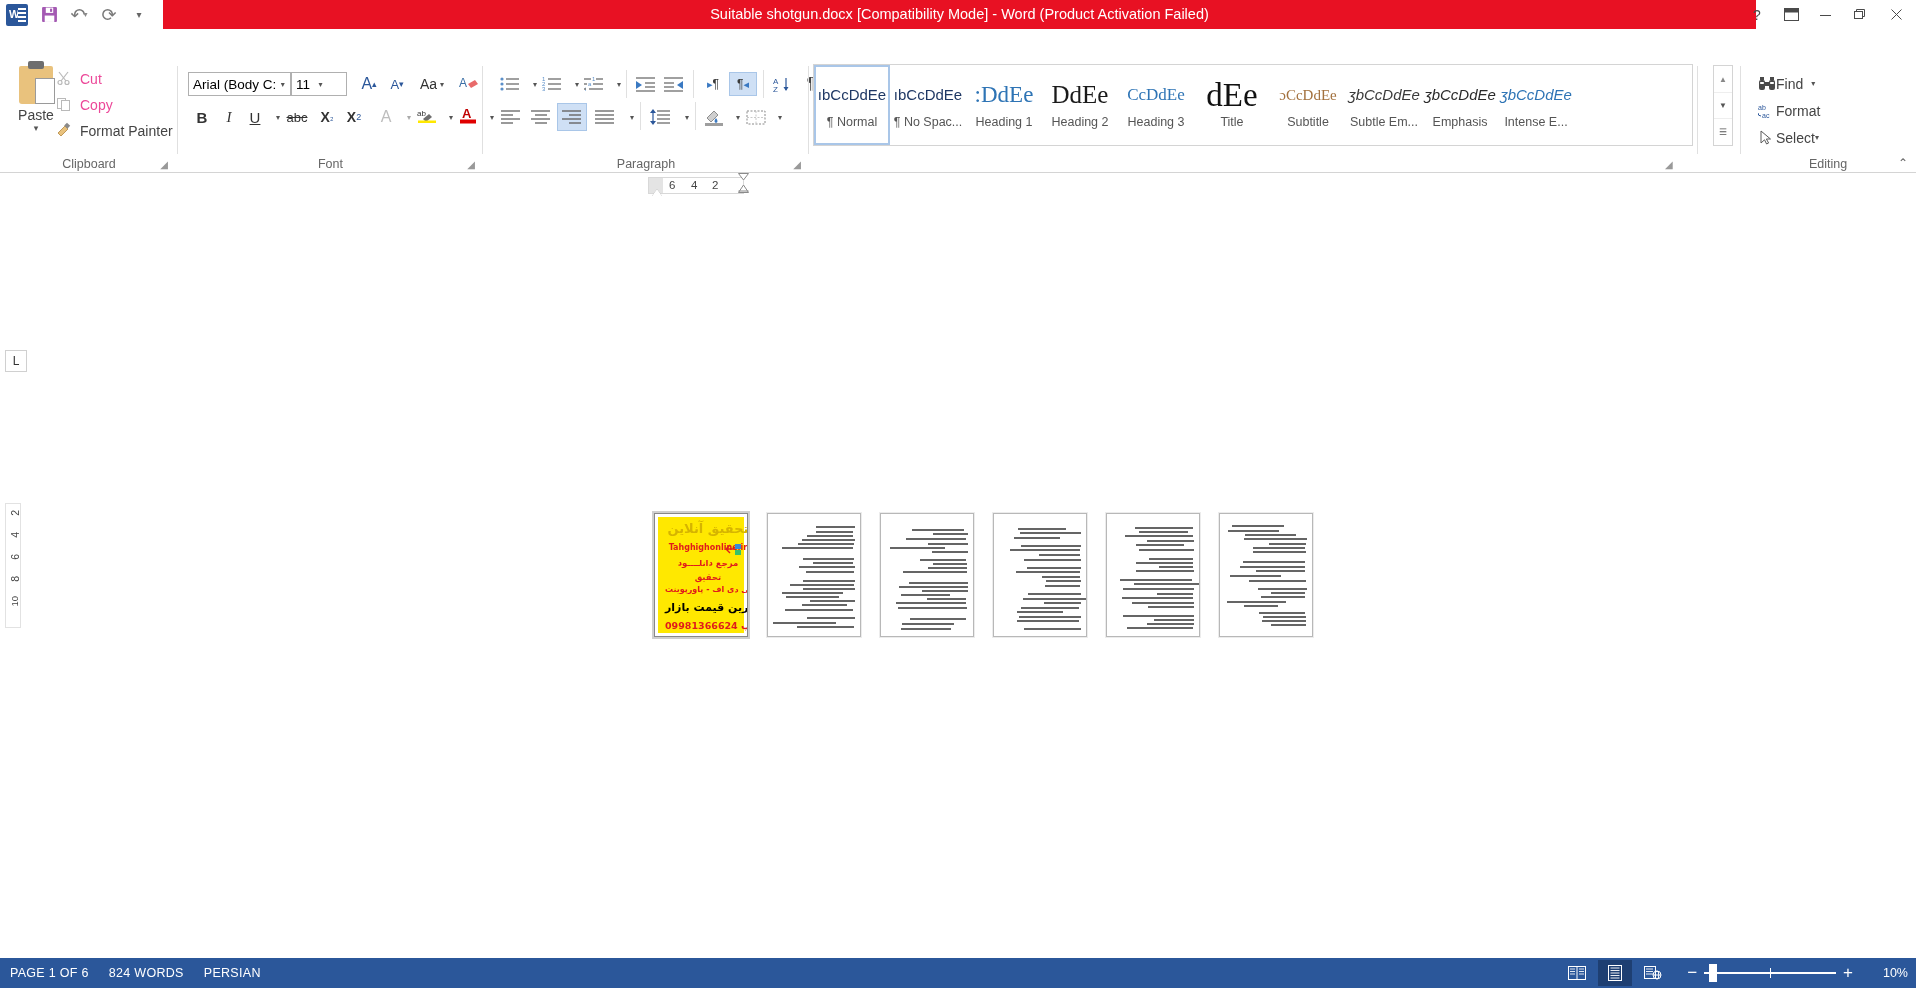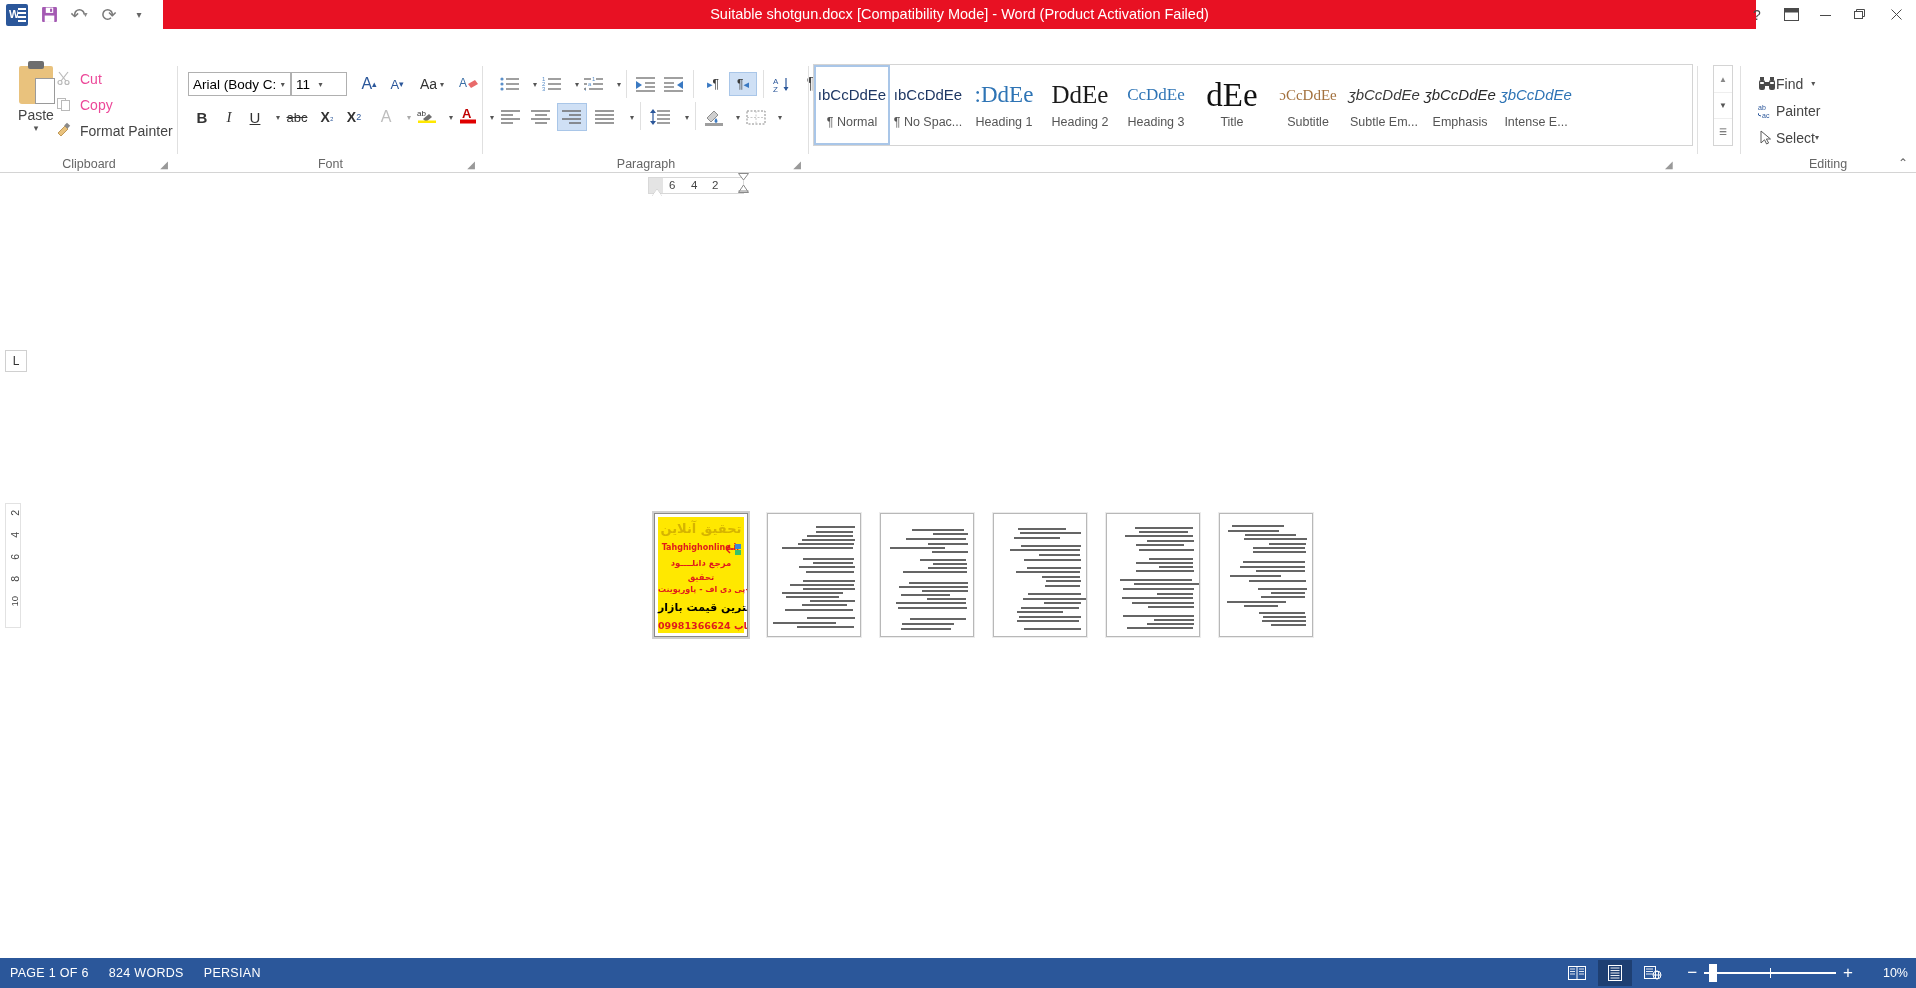--- a/index.html
+++ b/index.html
@@ -167,21 +167,21 @@
           writing-mode: vertical-rl; transform: rotate(180deg); }
 
   
   .pages { position: absolute; top: 340px; left: 654px; display: flex; gap: 19px; }
   .page {
     width: 94px; height: 124px; background: #fff;
     border: 1px solid #b8b8b8; box-shadow: 0 0 0 1px #ececec;
     position: relative; overflow: hidden;
   }
   .page.cur { border: 1px solid #888; box-shadow: 0 0 0 2px #cfcfcf; }
-  .page-inner { position: absolute; inset: 3px; }
+  .page-inner { position: absolute; inset: 3px; padding-left: 7px; }
 
   .txtline { position: absolute; height: 1.6px; background: #3a3a3a; opacity: .78; }
 
   .adpage { background: #ffe800; }
   .adtxt { position: absolute; width: 100%; text-align: center; white-space: nowrap;
            font-family: "DejaVu Sans", sans-serif; }
 
   
   .statusbar {
     position: absolute; bottom: 0; left: 0; width: 1916px; height: 30px;
@@ -632,21 +632,21 @@
           </svg>
         <span>Find</span>
         <span style="font-size:8px;color:#555;margin-left:8px;">▾</span>
       </div>
       <div class="edit-item" style="position:absolute;left:18px;top:39px;">
         <svg width="18" height="16" viewBox="0 0 18 16">
           <text x="0" y="7" font-size="7" fill="#2b579a" font-family="Liberation Sans">ab</text>
           <text x="4" y="15" font-size="7" fill="#2b579a" font-family="Liberation Sans">ac</text>
           <path d="M0 10 q0 3 3 3" fill="none" stroke="#2b579a" stroke-width="1"></path>
           </svg>
-        <span>Painter</span>
+        <span>Format</span>
       </div>
       <div class="edit-item" style="position:absolute;left:18px;top:66px;">
         <svg width="18" height="16" viewBox="0 0 18 16">
           <path d="M3 1 L3 13 L6.5 9.8 L8.6 14 L10.6 13 L8.4 9 L12.5 9 Z" fill="none" stroke="#5a5a5a" stroke-width="1"></path>
           </svg>
         <span>Select</span>
         <span style="font-size:8px;color:#555;">▾</span>
       </div>
       <div class="grp-label">Editing</div>
       <div class="grp-sep" style="left:0;"></div>

